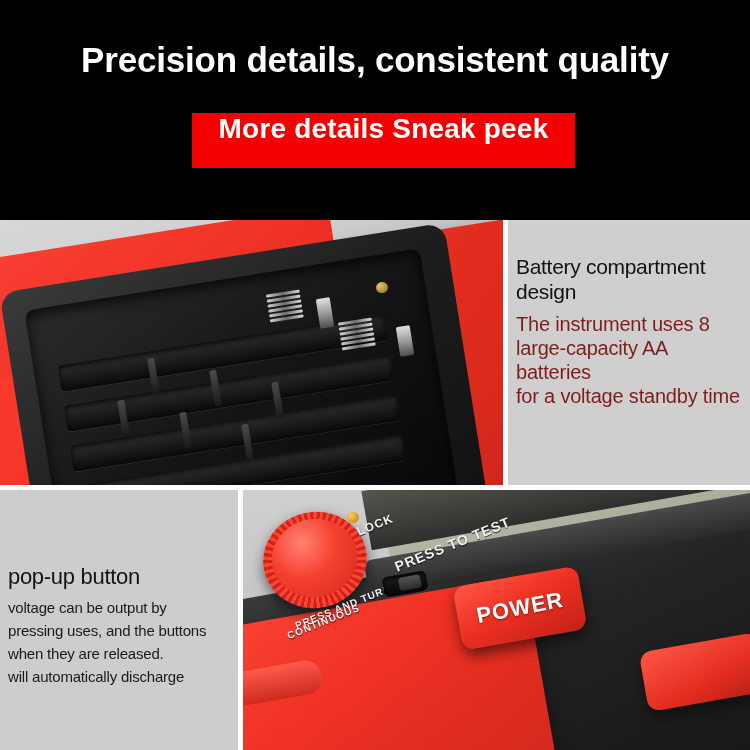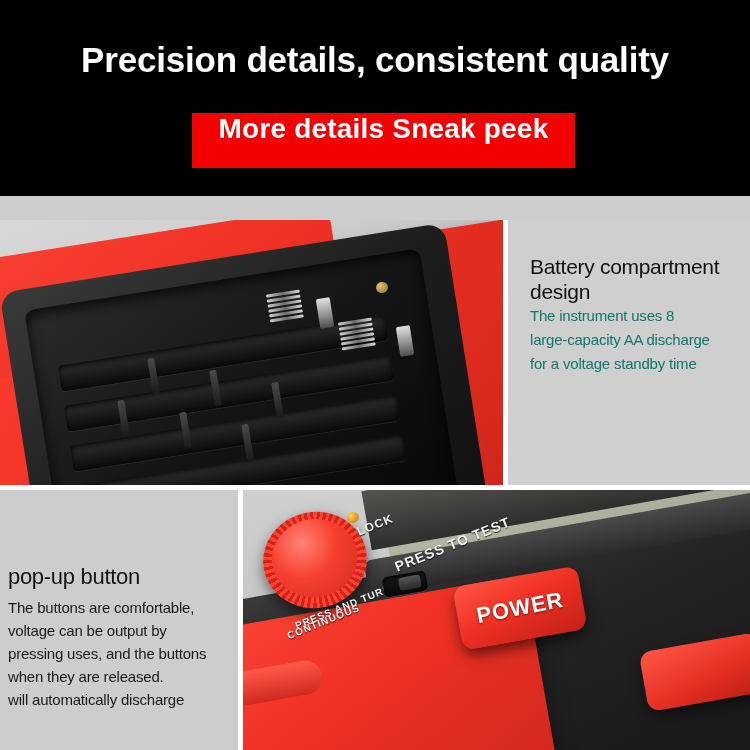--- a/index.html
+++ b/index.html
@@ -6,21 +6,21 @@
   html, body {
     width: 750px; height: 750px;
     background: #c9c9c9;
     font-family: "Liberation Sans", sans-serif;
     overflow: hidden;
   }
   #page { position: relative; width: 750px; height: 750px; background: #cdcdcd; }
 
   
   .hero {
-    position: absolute; left: 0; top: 0; width: 750px; height: 196px;
+    position: absolute; left: 0; top: 0; width: 750px; height: 220px;
     background: #000000;
   }
   .hero-title {
     position: absolute; left: 0; top: 40px; width: 750px;
     text-align: center;
     color: #ffffff;
     font-size: 35px; font-weight: bold;
     letter-spacing: -0.2px;
     line-height: 40px;
     white-space: nowrap;
@@ -115,28 +115,29 @@
   .bat-contact {
     position: absolute;
     background: linear-gradient(180deg,#e2e2e2,#8d8d8d 60%,#4c4c4c);
     transform: rotate(-9deg);
     border-radius: 2px;
   }
 
   .panel-battery-text {
     position: absolute; left: 508px; top: 0; width: 242px; height: 268px;
     background: #cfcfcf;
-    padding: 34px 6px 0 22px;
+    padding: 34px 6px 0 8px;
   }
   .sec-heading {
     color: #121212; font-size: 21px; font-weight: normal;
     line-height: 25px; letter-spacing: -0.3px;
   }
   .sec-body {
-    color: #0f766e; font-size: 15px; line-height: 24px;
+    margin-top: 8px;
+    color: #7f1d1d; font-size: 20px; line-height: 24px;
     letter-spacing: -0.2px;
   }
 
   
   .vline { position: absolute; background: #ffffff; }
   .hline { position: absolute; background: #ffffff; }
 
   
   .sec-popup {
     position: absolute; left: 0; top: 490px; width: 750px; height: 260px;
@@ -327,34 +328,33 @@
       <div class="bat-contact" style="left:318px; top:78px; width:14px; height:30px;"></div>
       <div class="bat-contact" style="left:398px; top:106px; width:14px; height:30px;"></div>
     </div>
 
     <div class="vline" style="left:503px; top:0; width:5px; height:268px;"></div>
 
     <div class="panel-battery-text">
       <div class="sec-heading">Battery compartment design</div>
       <div class="sec-body">
         <div>The instrument uses 8</div>
-        <div>large-capacity AA discharge</div>
+        <div>large-capacity AA batteries</div>
         <div>for a voltage standby time</div>
       </div>
     </div>
   </div>
 
   <div class="hline" style="left:0; top:485px; width:750px; height:5px;"></div>
 
   <div class="sec-popup">
 
     <div class="panel-popup-text">
       <div class="popup-heading">pop-up button</div>
       <div class="popup-body">
-        <div>The buttons are comfortable,</div>
         <div>voltage can be output by</div>
         <div>pressing uses, and the buttons</div>
         <div>when they are released.</div>
         <div>will automatically discharge</div>
       </div>
     </div>
 
     <div class="vline" style="left:238px; top:0; width:5px; height:260px;"></div>
 
     <div class="photo-meter">

